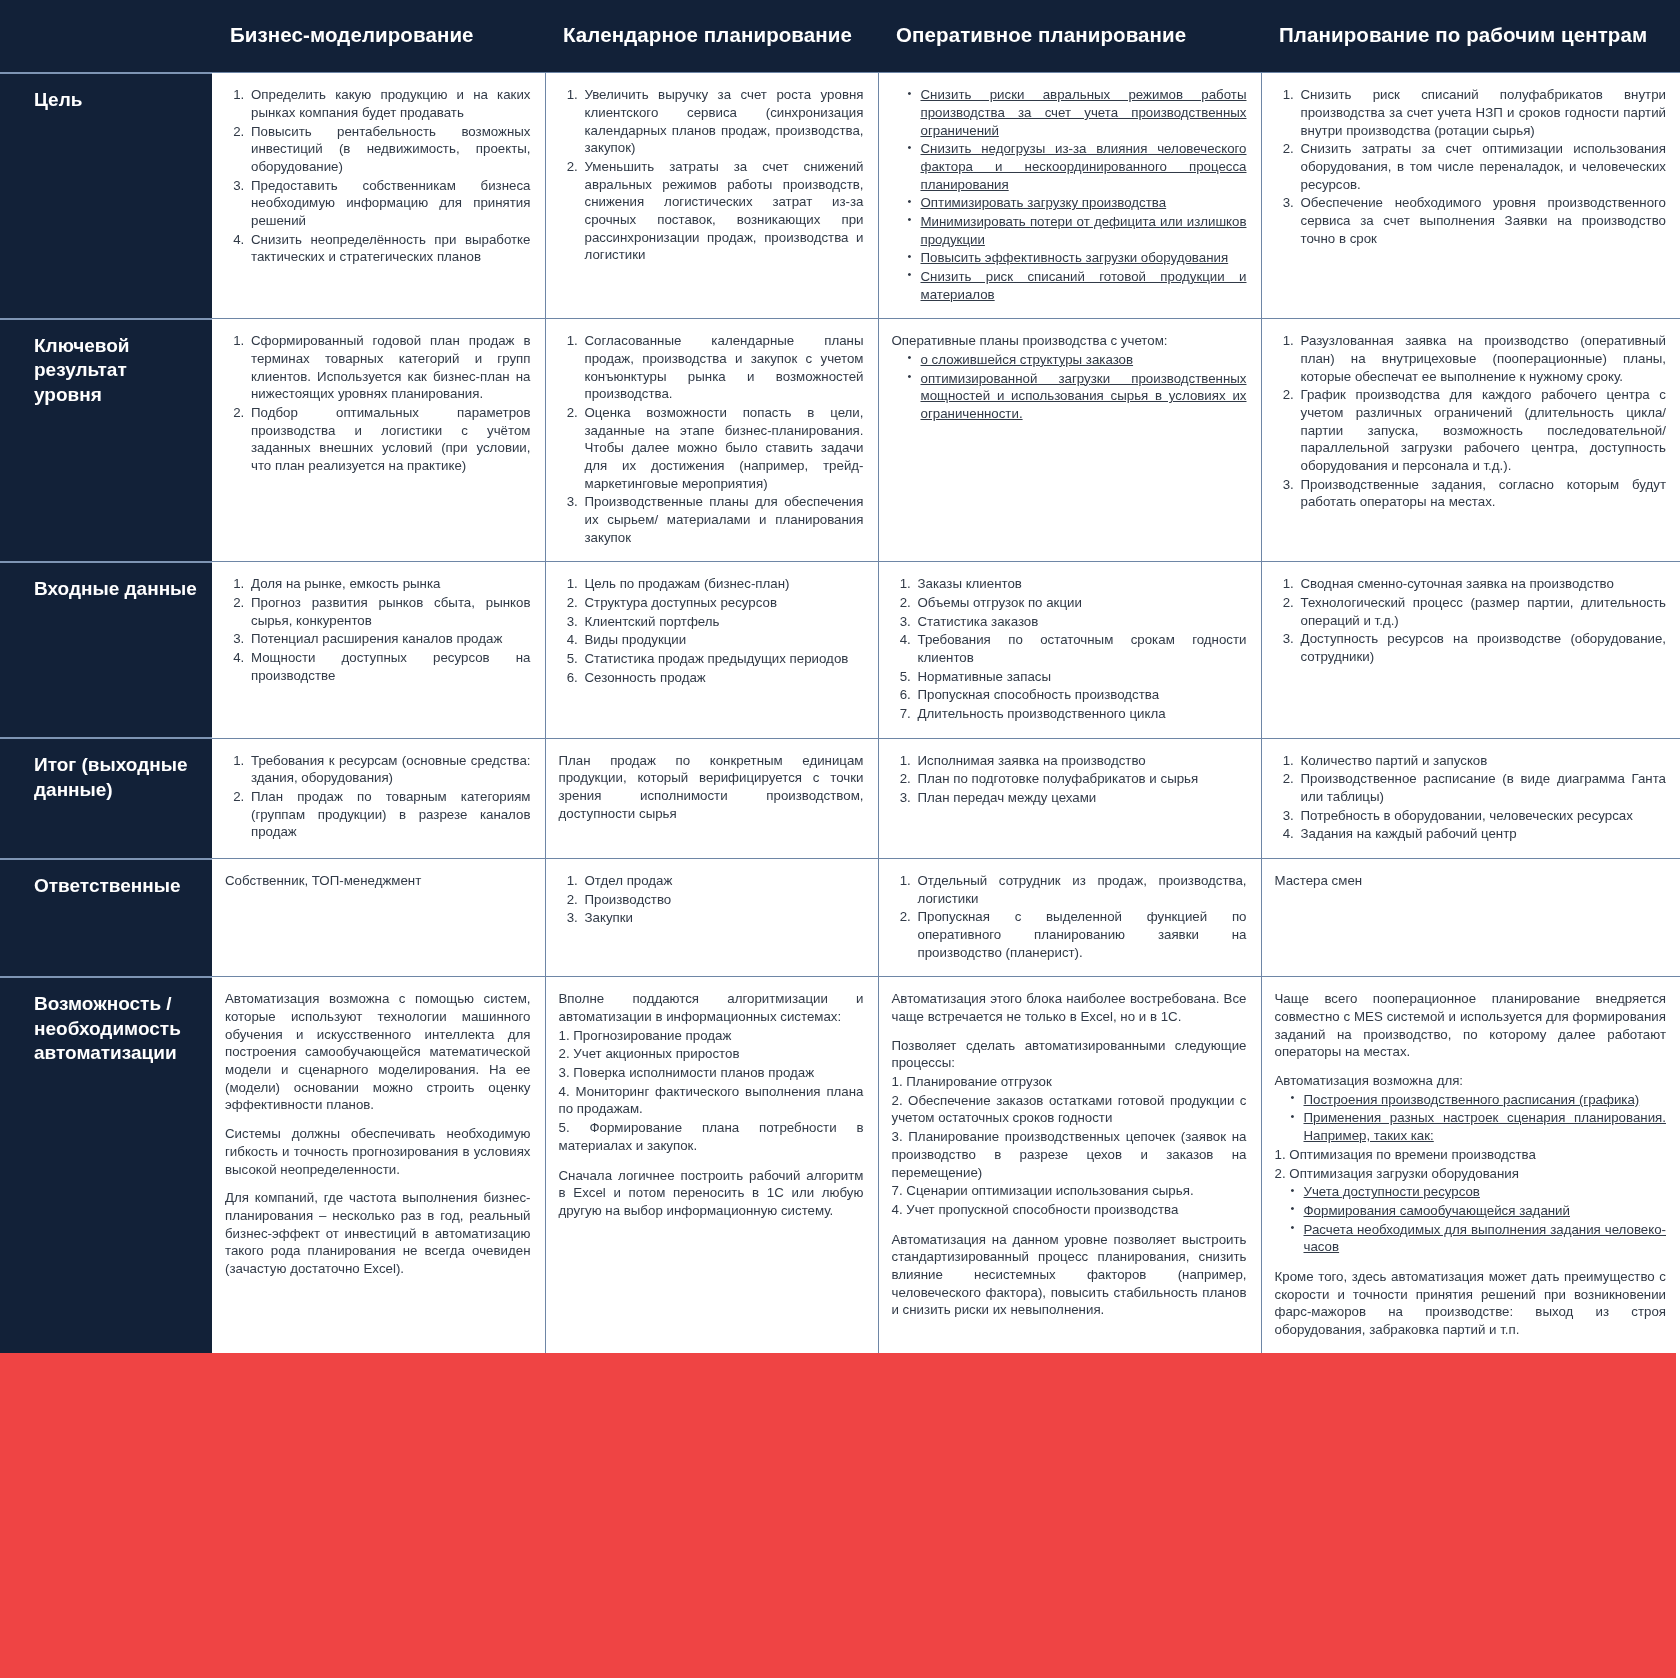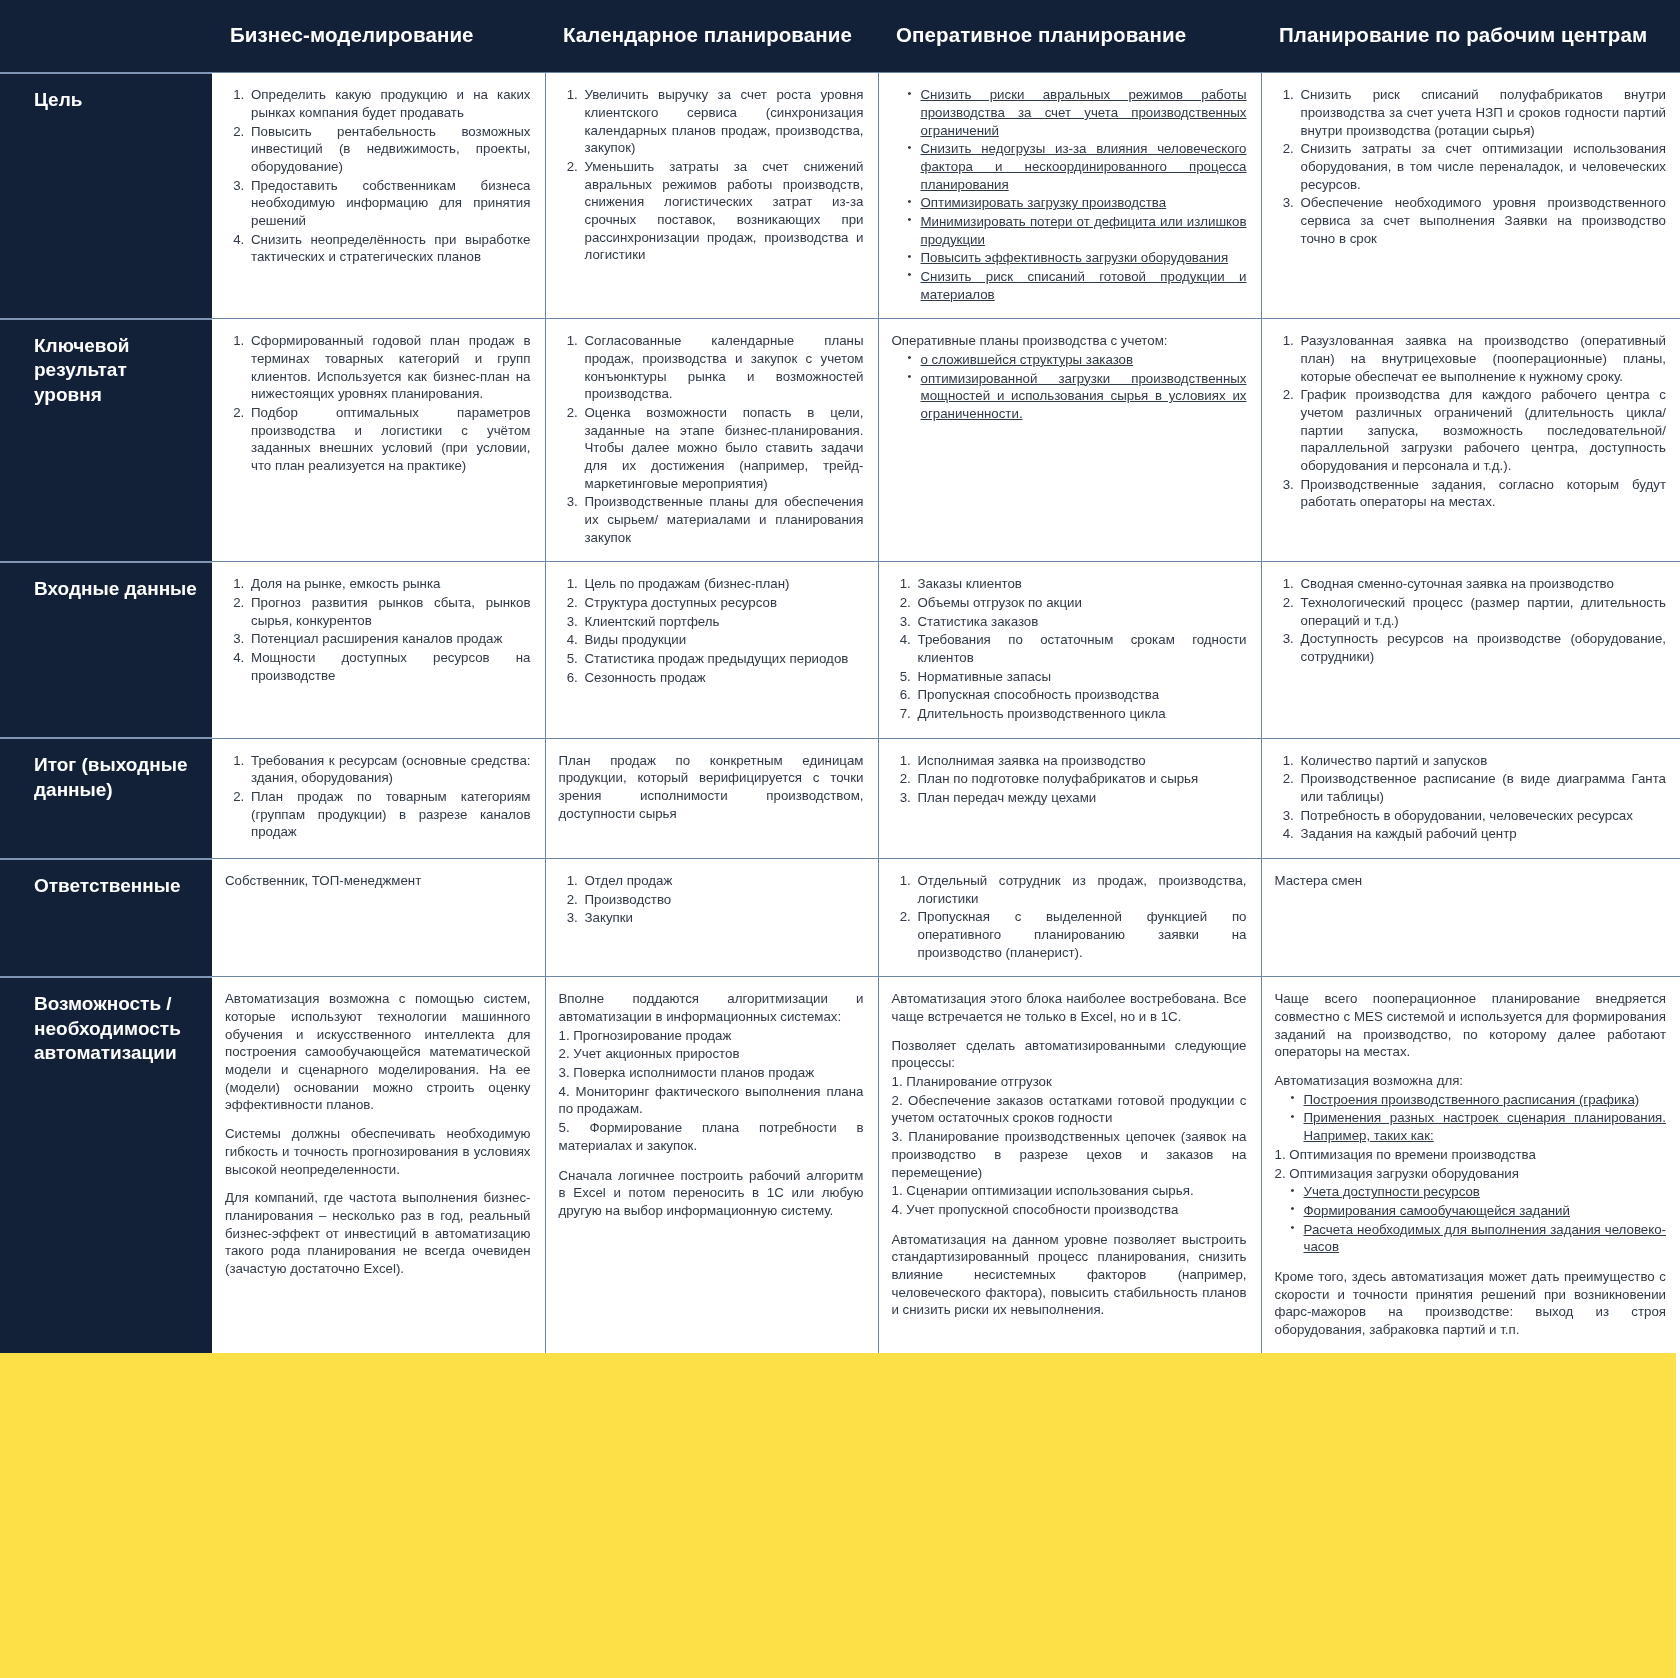--- a/index.html
+++ b/index.html
@@ -10,21 +10,21 @@
   body {
     width: 1680px;
     font-family: "Liberation Sans", "DejaVu Sans", sans-serif;
     color: #2b3340;
     -webkit-font-smoothing: antialiased;
   }
   .sheet {
     position: relative;
     width: 1676px;
     min-height: 1678px;
-    background: #fde047;
+    background: #ef4444;
     box-sizing: border-box;
   }
   table.matrix {
     width: 1680px;
     border-collapse: collapse;
     table-layout: fixed;
   }
   col.c-label { width: 212px; }
   col.c-col1  { width: 333px; }
   col.c-col2  { width: 333px; }
@@ -319,21 +319,21 @@
           <div class="gap"></div>
           <p class="plain">Сначала логичнее построить рабочий алгоритм в Excel и потом переносить в 1С или любую другую на выбор информационную систему.</p>
         </td>
 
         <td class="cell">
           <p class="para">Автоматизация этого блока наиболее востребована. Все чаще встречается не только в Excel, но и в 1С.</p>
           <p class="plain">Позволяет сделать автоматизированными следующие процессы:</p>
           <p class="plain">1. Планирование отгрузок</p>
           <p class="plain">2. Обеспечение заказов остатками готовой продукции с учетом остаточных сроков годности</p>
           <p class="plain">3. Планирование производственных цепочек (заявок на производство в разрезе цехов и заказов на перемещение)</p>
-          <p class="plain">1. Сценарии оптимизации использования сырья.</p>
+          <p class="plain">7. Сценарии оптимизации использования сырья.</p>
           <p class="plain">4. Учет пропускной способности производства</p>
           <div class="gap"></div>
           <p class="para flat">Автоматизация на данном уровне позволяет выстроить стандартизированный процесс планирования, снизить влияние несистемных факторов (например, человеческого фактора), повысить стабильность планов и снизить риски их невыполнения.</p>
         </td>
 
         <td class="cell">
           <p class="para">Чаще всего пооперационное планирование внедряется совместно с MES системой и используется для формирования заданий на производство, по которому далее работают операторы на местах.</p>
           <p class="plain lead">Автоматизация возможна для:</p>
           <ul class="bul">
             <li>Построения производственного расписания (графика)</li>

